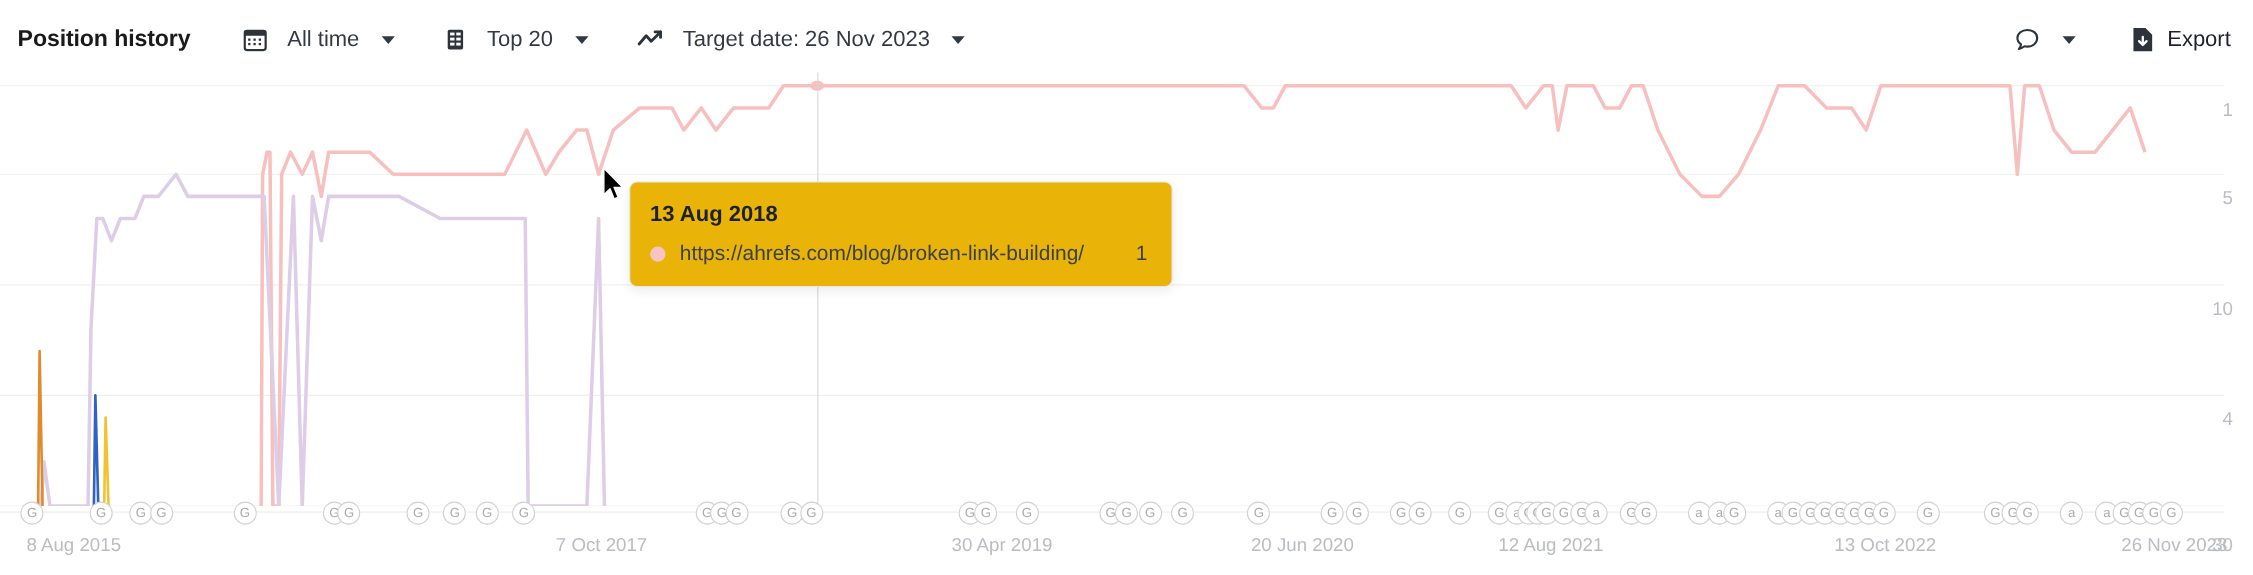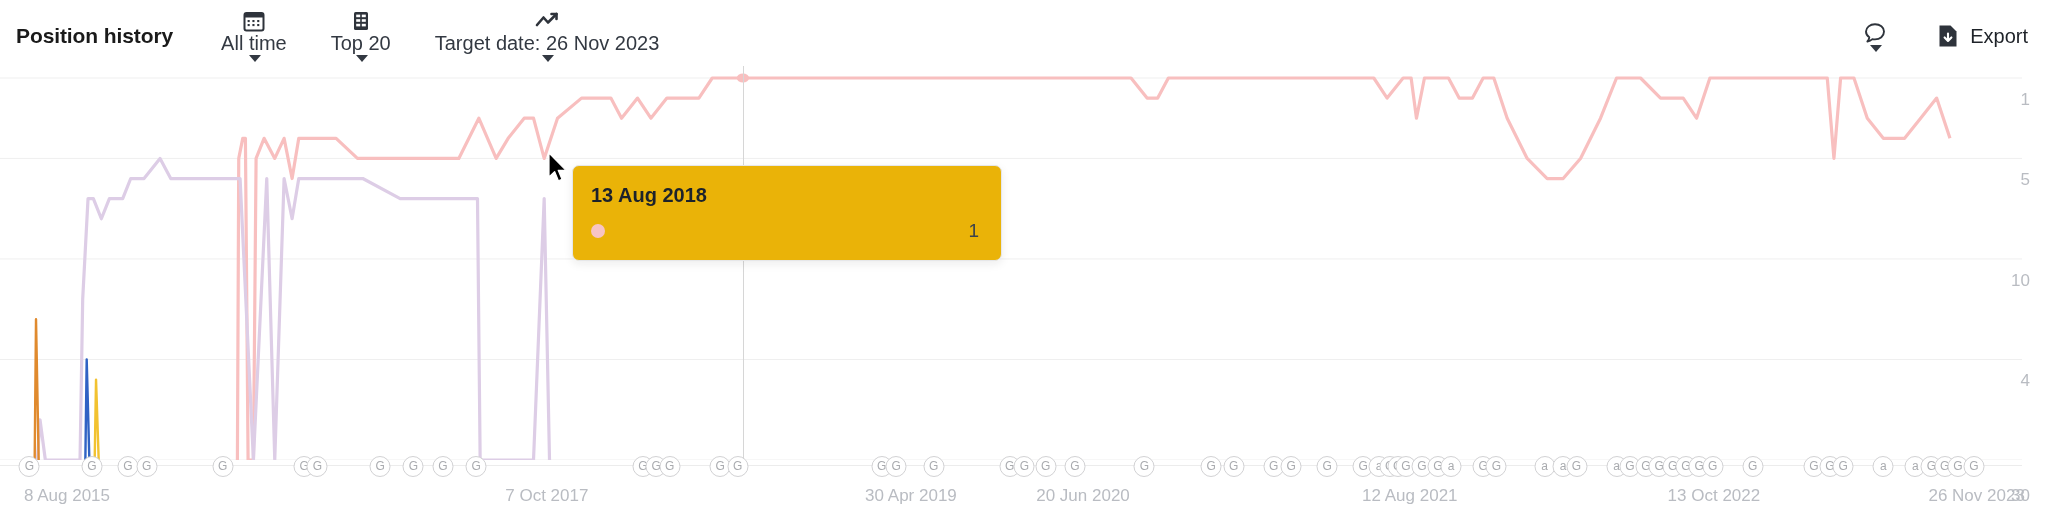--- a/index.html
+++ b/index.html
@@ -14,22 +14,22 @@
   
   .toolbar {
     position: absolute; left: 0; top: 0; width: 2048px; height: 72px;
     display: flex; align-items: center; padding: 0 20px 0 16px;
   }
   .title {
     font-size: 21px; font-weight: bold; color: #1a1a1a;
     letter-spacing: -0.1px; white-space: nowrap;
   }
   .ctrl {
-    display: flex; align-items: center; gap: 0;
-    font-size: 20px; color: #333942; cursor: pointer; white-space: nowrap; flex-direction: column;
+    display: flex; align-items: center; gap: 18px;
+    font-size: 20px; color: #333942; cursor: pointer; white-space: nowrap;
   }
   .ctrl-label { font-size: 20px; color: #333942; }
   .caret {
     width: 0; height: 0; margin-left: 2px;
     border-left: 6px solid transparent; border-right: 6px solid transparent;
     border-top: 7px solid #333942;
   }
   .ico { display: inline-flex; align-items: center; justify-content: center; }
   .spacer { flex: 1 1 auto; }
   .right-grp { display: flex; align-items: center; gap: 0; }
@@ -187,20 +187,21 @@
         <div class="ylab" style="top: 114.421px;">5</div>
         <div class="ylab" style="top: 214.947px;">10</div>
         <div class="ylab" style="top: 315.474px;">4</div>
       </div>
     <div class="crosshair" id="crosshair" style="left: 742.912px;"></div>
 
     <div class="tooltip" id="tooltip" style="left:572px; top:99px;">
       <div class="tt-date">13 Aug 2018</div>
       <div class="tt-row">
         <span class="tt-dot"></span>
+        <span class="tt-url">https://ahrefs.com/blog/broken-link-building/</span>
         <span class="tt-val">1</span>
       </div>
     </div>
 
     <svg class="cursor-arrow" style="left:547px; top:86px;" width="22" height="32" viewBox="0 0 22 32">
       <path d="M2 1 L2 25 L7.6 19.6 L11.4 28.8 L15 27.3 L11.2 18.3 L19 18.3 Z" fill="#000" stroke="#fff" stroke-width="1.2" stroke-linejoin="round"></path>
     </svg>
   </div>
 
   <div class="xaxis">
@@ -264,21 +265,21 @@
         <div class="gmark" style="left: 1915.3px;">a</div>
         <div class="gmark" style="left: 1931.3px;">G</div>
         <div class="gmark" style="left: 1944.64px;">G</div>
         <div class="gmark" style="left: 1957.98px;">G</div>
         <div class="gmark" style="left: 1973.98px;">G</div>
       </div>
     <div id="xlabels">
         <div class="xlab first" style="left: 24px;">8 Aug 2015</div>
         <div class="xlab" style="left: 546.847px;">7 Oct 2017</div>
         <div class="xlab" style="left: 910.967px;">30 Apr 2019</div>
-        <div class="xlab" style="left: 1083px;">20 Jun 2020</div>
+        <div class="xlab" style="left: 1184px;">20 Jun 2020</div>
         <div class="xlab" style="left: 1409.8px;">12 Aug 2021</div>
         <div class="xlab" style="left: 1713.9px;">13 Oct 2022</div>
         <div class="xlab" style="left: 1976.65px;">26 Nov 2023</div>
       </div>
     <div class="ylab-bottom">30</div>
   </div>
 
 </div>
 
 </body></html>

